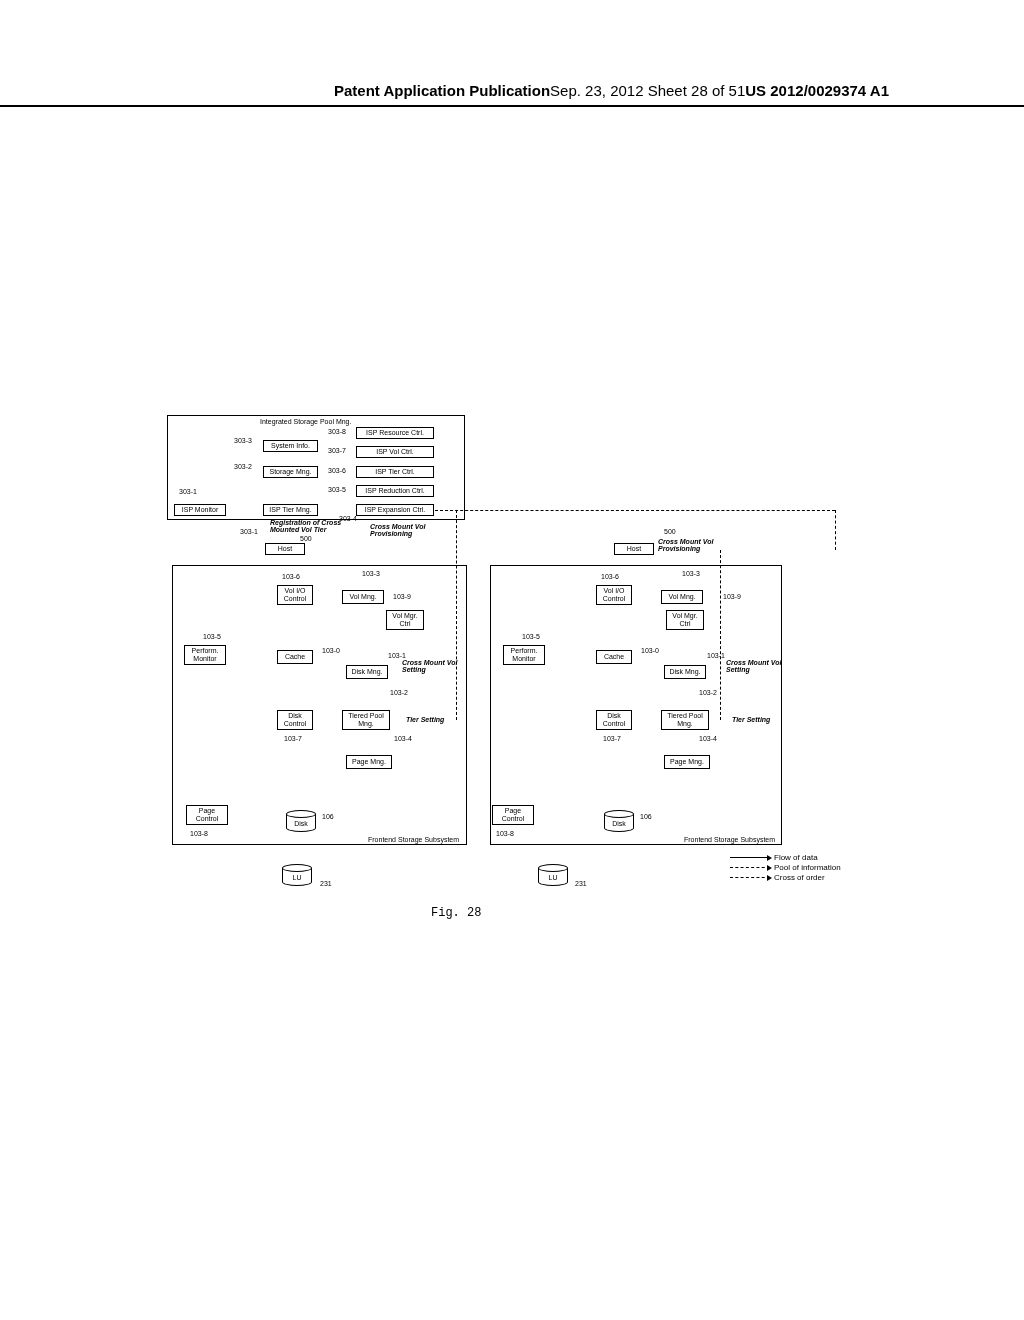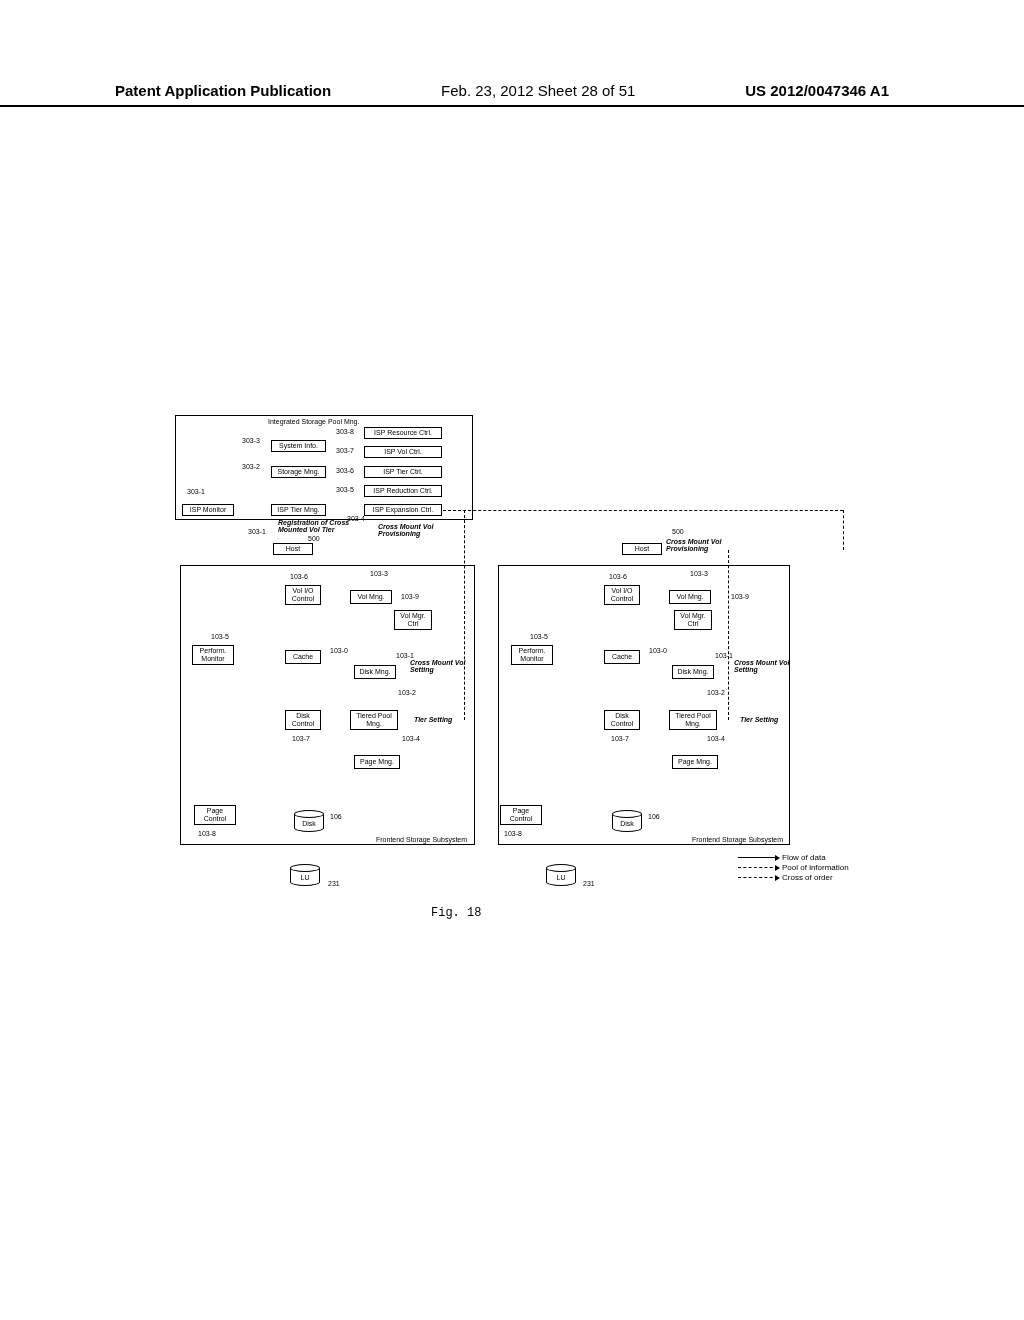--- a/index.html
+++ b/index.html
@@ -9,34 +9,34 @@
     width: 1024px;
     height: 1320px;
     position: relative;
   }
   .header {
     position: absolute;
     top: 82px;
     left: 0;
     right: 0;
     display: flex;
-    justify-content: space-between;
+    justify-content: flex-end;
     padding: 0 135px 0 115px;
     font-size: 15px;
     border-bottom: 2px solid #000;
     padding-bottom: 6px;
   }
   .header-left { font-weight: bold; }
   .header-center { }
   .header-right { font-weight: bold; }
 
   .diagram-area {
     position: absolute;
     top: 410px;
-    left: 178px;
+    left: 170px;
     width: 700px;
     height: 510px;
   }
 
   .box {
     position: absolute;
     border: 1px solid #000;
     background: #fff;
     font-size: 7px;
     text-align: center;
@@ -128,22 +128,22 @@
   }
   .solid-line { border-top: 1px solid #000; }
   .dash-line { border-top: 1px dashed #000; }
   .dotdash-line { border-top: 1px dashed #000; }
 </style>
 </head>
 <body>
 
 <div class="header">
   <span class="header-left">Patent Application Publication</span>
-  <span class="header-center">Feb. 23, 2012  Sheet 28 of 51</span>
-  <span class="header-right">US 2012/0047346 A1</span>
+  <span class="header-center">Sep. 23, 2012  Sheet 28 of 51</span>
+  <span class="header-right">US 2012/0029374 A1</span>
 </div>
 
 <div class="diagram-area">
 
   <div class="big-frame" style="left:-3px; top:5px; width:298px; height:105px;"></div>
   <span class="label" style="left:90px; top:8px;">Integrated Storage Pool Mng.</span>
 
   <div class="box" style="left:186px; top:17px; width:78px; height:12px;">
       <span>ISP Resource Ctrl.</span>
     </div>
@@ -368,13 +368,13 @@
     </div>
   </div>
 
   <div style="position:absolute; left:265px; top:100px; width:400px; border-top:1.5px dashed #000;"></div>
   <div style="position:absolute; left:665px; top:100px; height:40px; border-left:1.5px dashed #000;"></div>
   <div style="position:absolute; left:286px; top:100px; height:210px; border-left:1.5px dashed #000;"></div>
   <div style="position:absolute; left:550px; top:140px; height:170px; border-left:1.5px dashed #000;"></div>
 
 </div>
 
-<span class="fig-caption" style="left:431px; top:906px;">Fig. 18</span>
+<span class="fig-caption" style="left:431px; top:906px;">Fig. 28</span>
 
 </body></html>

